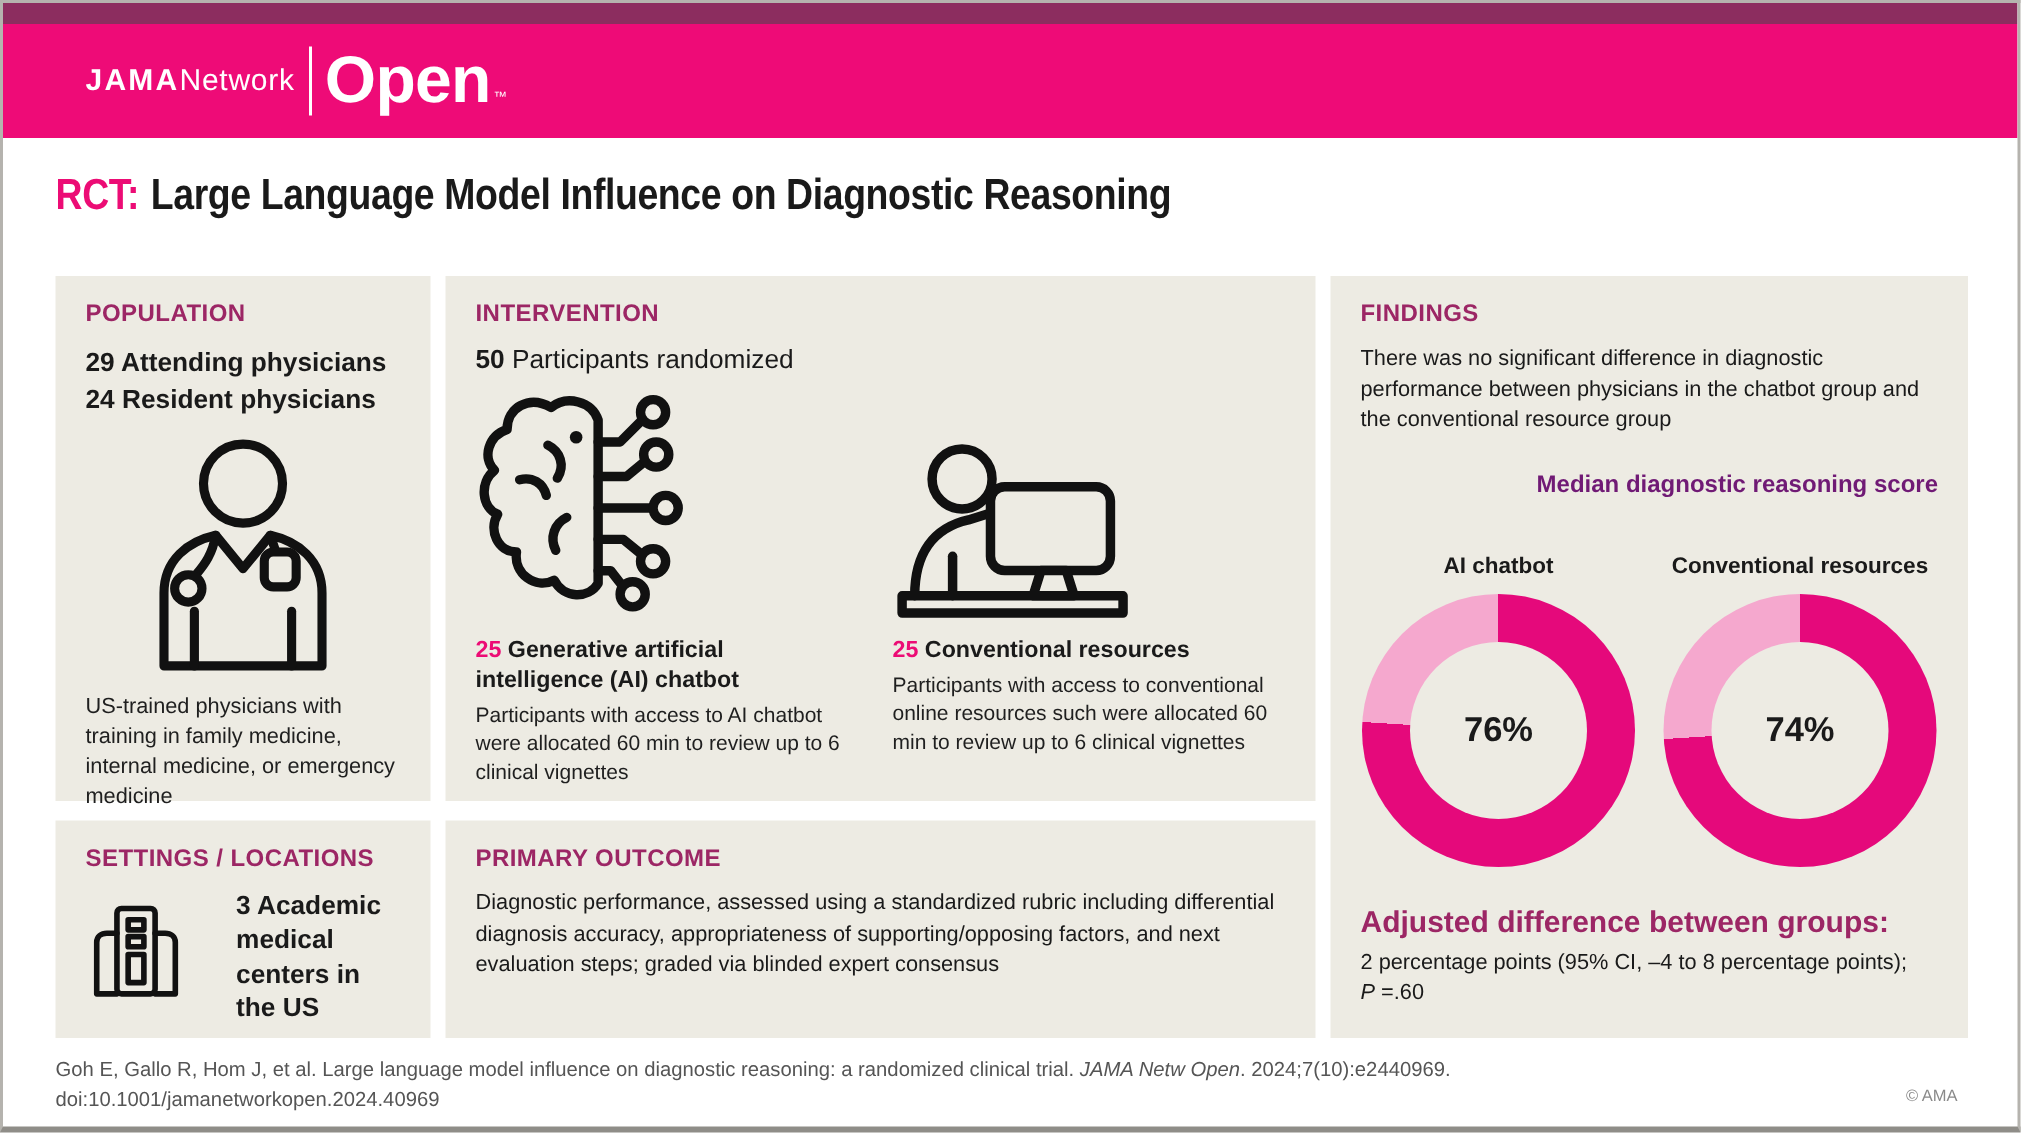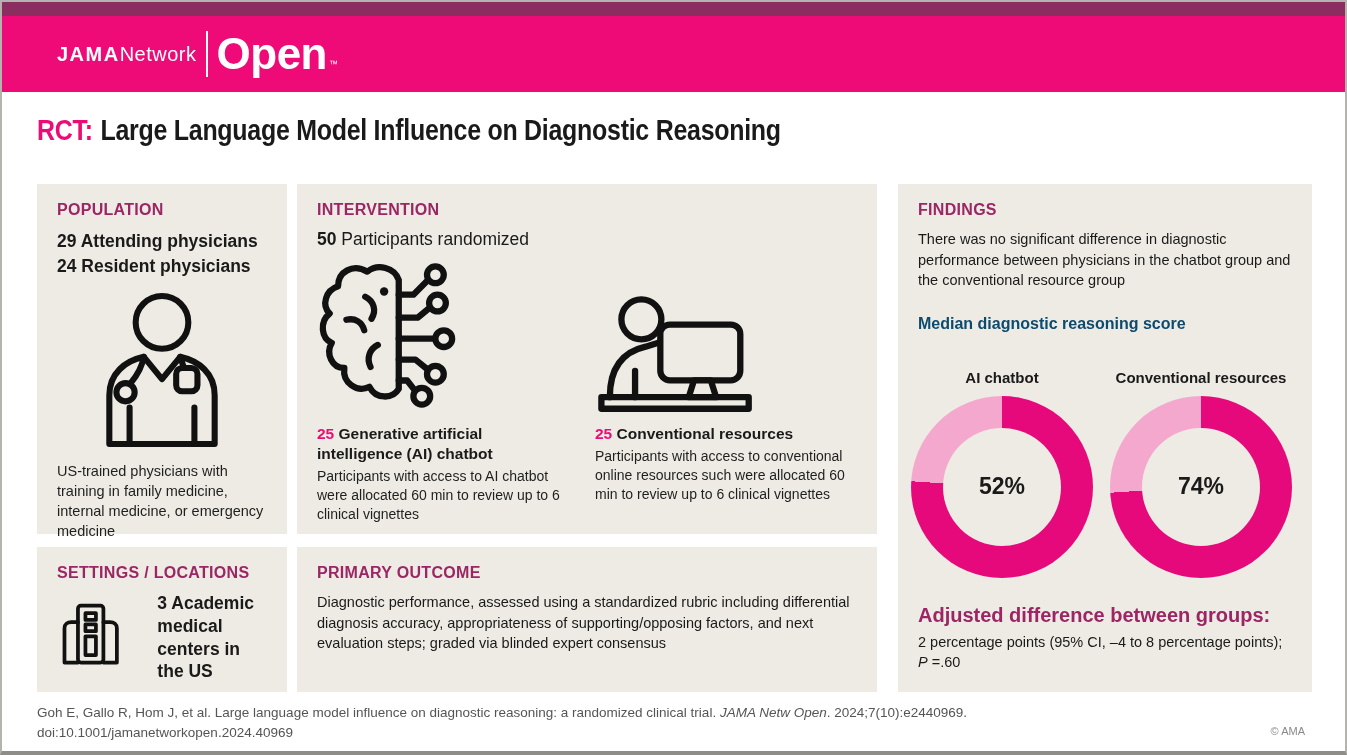--- a/index.html
+++ b/index.html
@@ -27,21 +27,21 @@
   
   .main{ position:absolute; top:182px; left:35px; width:1275px; height:652px;
          display:grid; grid-template-columns:250px 580px 425px; grid-template-rows:350px 145px;
          column-gap:10px; row-gap:13px; }
   .panel{ background:#EDEBE3; padding:17px 20px; }
   .panel-heading{ color:#9C2665; font-size:16px; font-weight:800; letter-spacing:0.3px; margin-bottom:10px; }
   .p-population{ grid-column:1; grid-row:1; }
   .p-settings{ grid-column:1; grid-row:2; }
   .p-intervention{ grid-column:2; grid-row:1; }
   .p-outcome{ grid-column:2; grid-row:2; }
-  .p-findings{ grid-column:3; grid-row:1 / span 2;margin-left:11px; }
+  .p-findings{ grid-column:3; grid-row:1 / span 2; }
   
   .pop-line{ font-size:17.5px; font-weight:800; line-height:1.4; }
   .pop-icon-wrap{ display:flex; justify-content:center; margin:14px 0 12px; }
   .panel-desc{ font-size:14.5px; line-height:1.38; color:#1f1f1f; }
   
   .settings-row{ display:flex; align-items:flex-start; gap:33px; margin-top:4px; }
   .settings-text{ font-size:17.5px; font-weight:800; line-height:1.3; width:140px; }
   
   .rand-line{ font-size:17.5px; margin-bottom:4px; }
   .rand-count{ font-weight:800; }
@@ -49,21 +49,21 @@
   .arm{ flex:1; }
   .arm-icon{ height:160px; display:flex; align-items:flex-end; margin-bottom:10px; }
   .arm-title{ font-size:15.5px; font-weight:800; line-height:1.28; margin-bottom:3px; }
   .arm-title.narrow{ max-width:215px; }
   .arm-count{ color:#EC0C75; }
   .arm-desc{ font-size:14px; line-height:1.36; color:#1f1f1f; }
   
   .outcome-text{ font-size:14.5px; line-height:1.42; max-width:535px; }
   
   .findings-summary{ font-size:14.5px; line-height:1.42; max-width:375px; }
-  .chart-title{ color:#0c4a6e; font-size:16px; font-weight:800; text-align:left; margin:24px 0 6px; }
+  .chart-title{ color:#701a75; font-size:16px; font-weight:800; text-align:right; margin:24px 0 6px; }
   .donut-row{ display:flex; justify-content:flex-end; gap:17px; }
   .donut-block{ display:flex; flex-direction:column; align-items:center; width:184px; }
   .donut-label{ height:48px; display:flex; align-items:flex-end; justify-content:center; text-align:center;
                 font-size:15px; font-weight:800; line-height:1.2; margin-bottom:9px; }
   .donut{ width:182px; height:182px; border-radius:50%; position:relative; }
   .donut-hole{ position:absolute; inset:32px; border-radius:50%; background:#EDEBE3;
                display:flex; align-items:center; justify-content:center;
                font-size:23px; font-weight:800; }
   .adjusted{ margin-top:26px; }
   .adjusted-heading{ color:#9C2665; font-size:20px; font-weight:800; margin-bottom:5px; }
@@ -186,21 +186,21 @@
     </section>
 
     <section class="panel p-findings">
       <div class="panel-heading">FINDINGS</div>
       <p class="findings-summary">There was no significant difference in diagnostic performance between physicians in the chatbot group and the conventional resource group</p>
       <div class="chart-title">Median diagnostic reasoning score</div>
       <div class="donut-row">
         <div class="donut-block">
           <div class="donut-label">AI chatbot</div>
           <div class="donut" style="background: conic-gradient(rgb(229, 9, 123) 0deg, rgb(229, 9, 123) 76%, rgb(245, 168, 206) 76%, rgb(245, 168, 206) 100%);">
-            <div class="donut-hole">52%</div>
+            <div class="donut-hole">76%</div>
           </div>
         </div>
         <div class="donut-block">
           <div class="donut-label">Conventional resources</div>
           <div class="donut" style="background: conic-gradient(rgb(229, 9, 123) 0deg, rgb(229, 9, 123) 74%, rgb(245, 168, 206) 74%, rgb(245, 168, 206) 100%);">
             <div class="donut-hole">74%</div>
           </div>
         </div>
       </div>
       <div class="adjusted">

